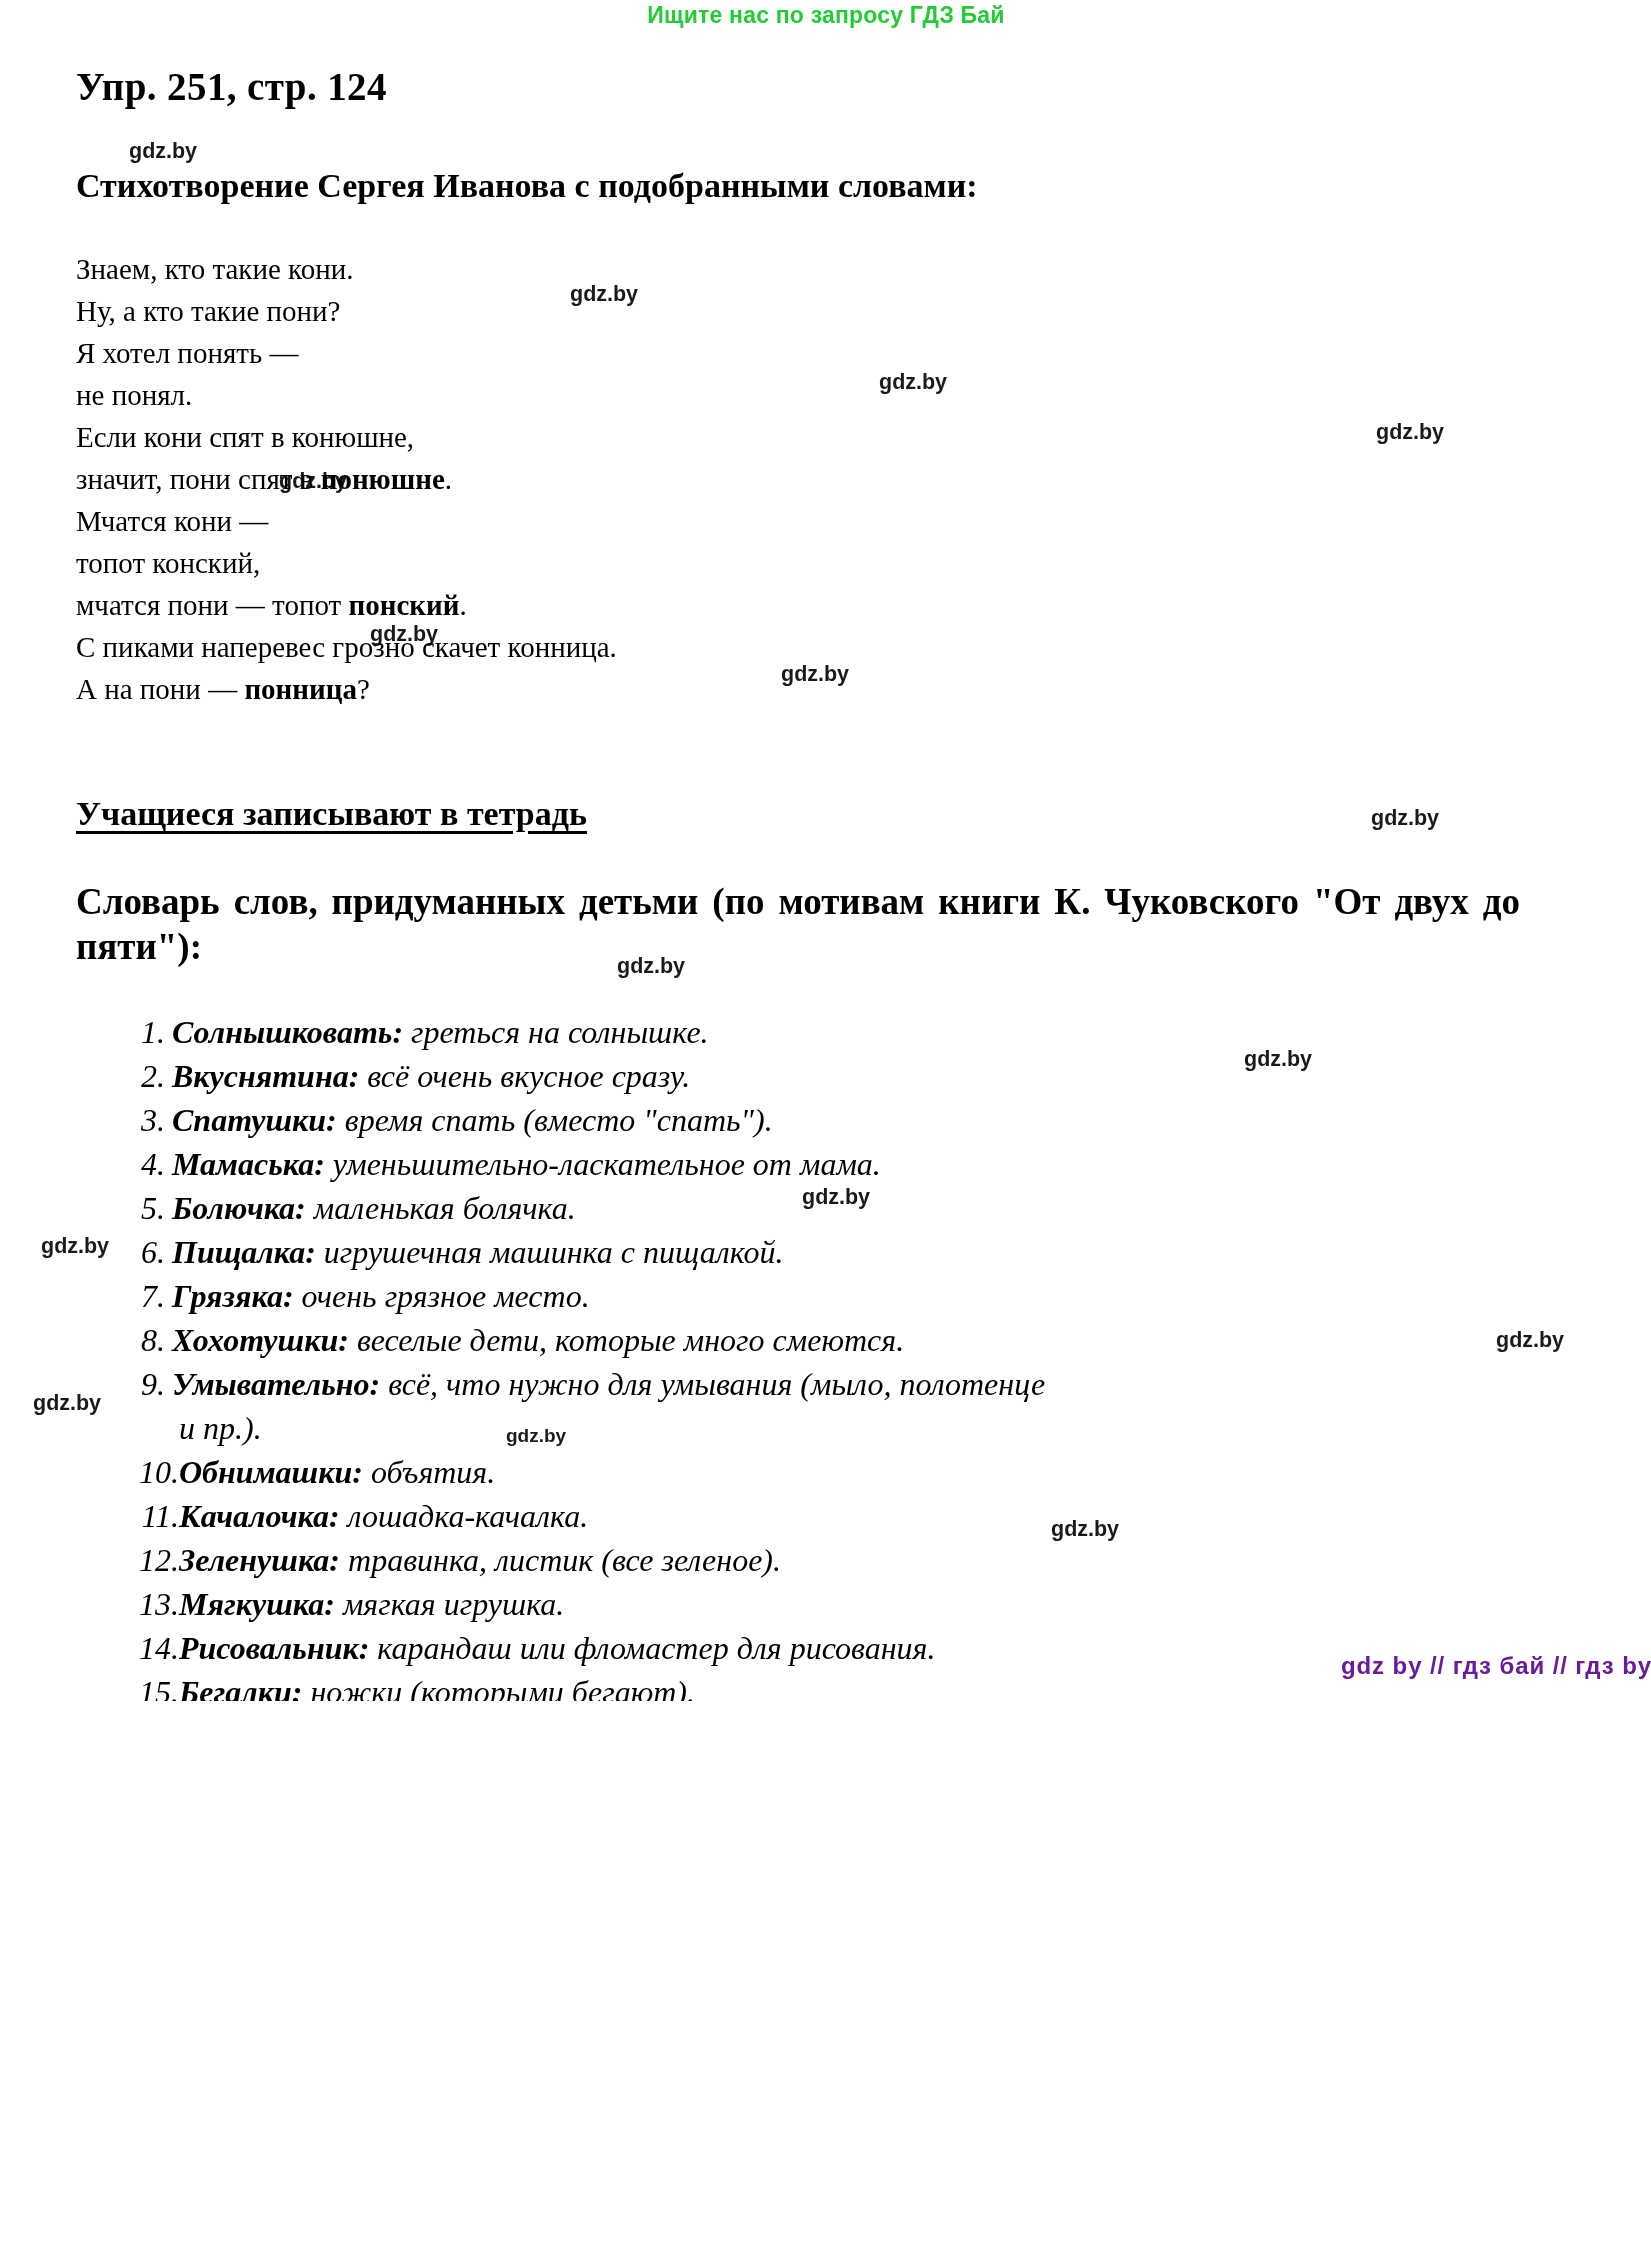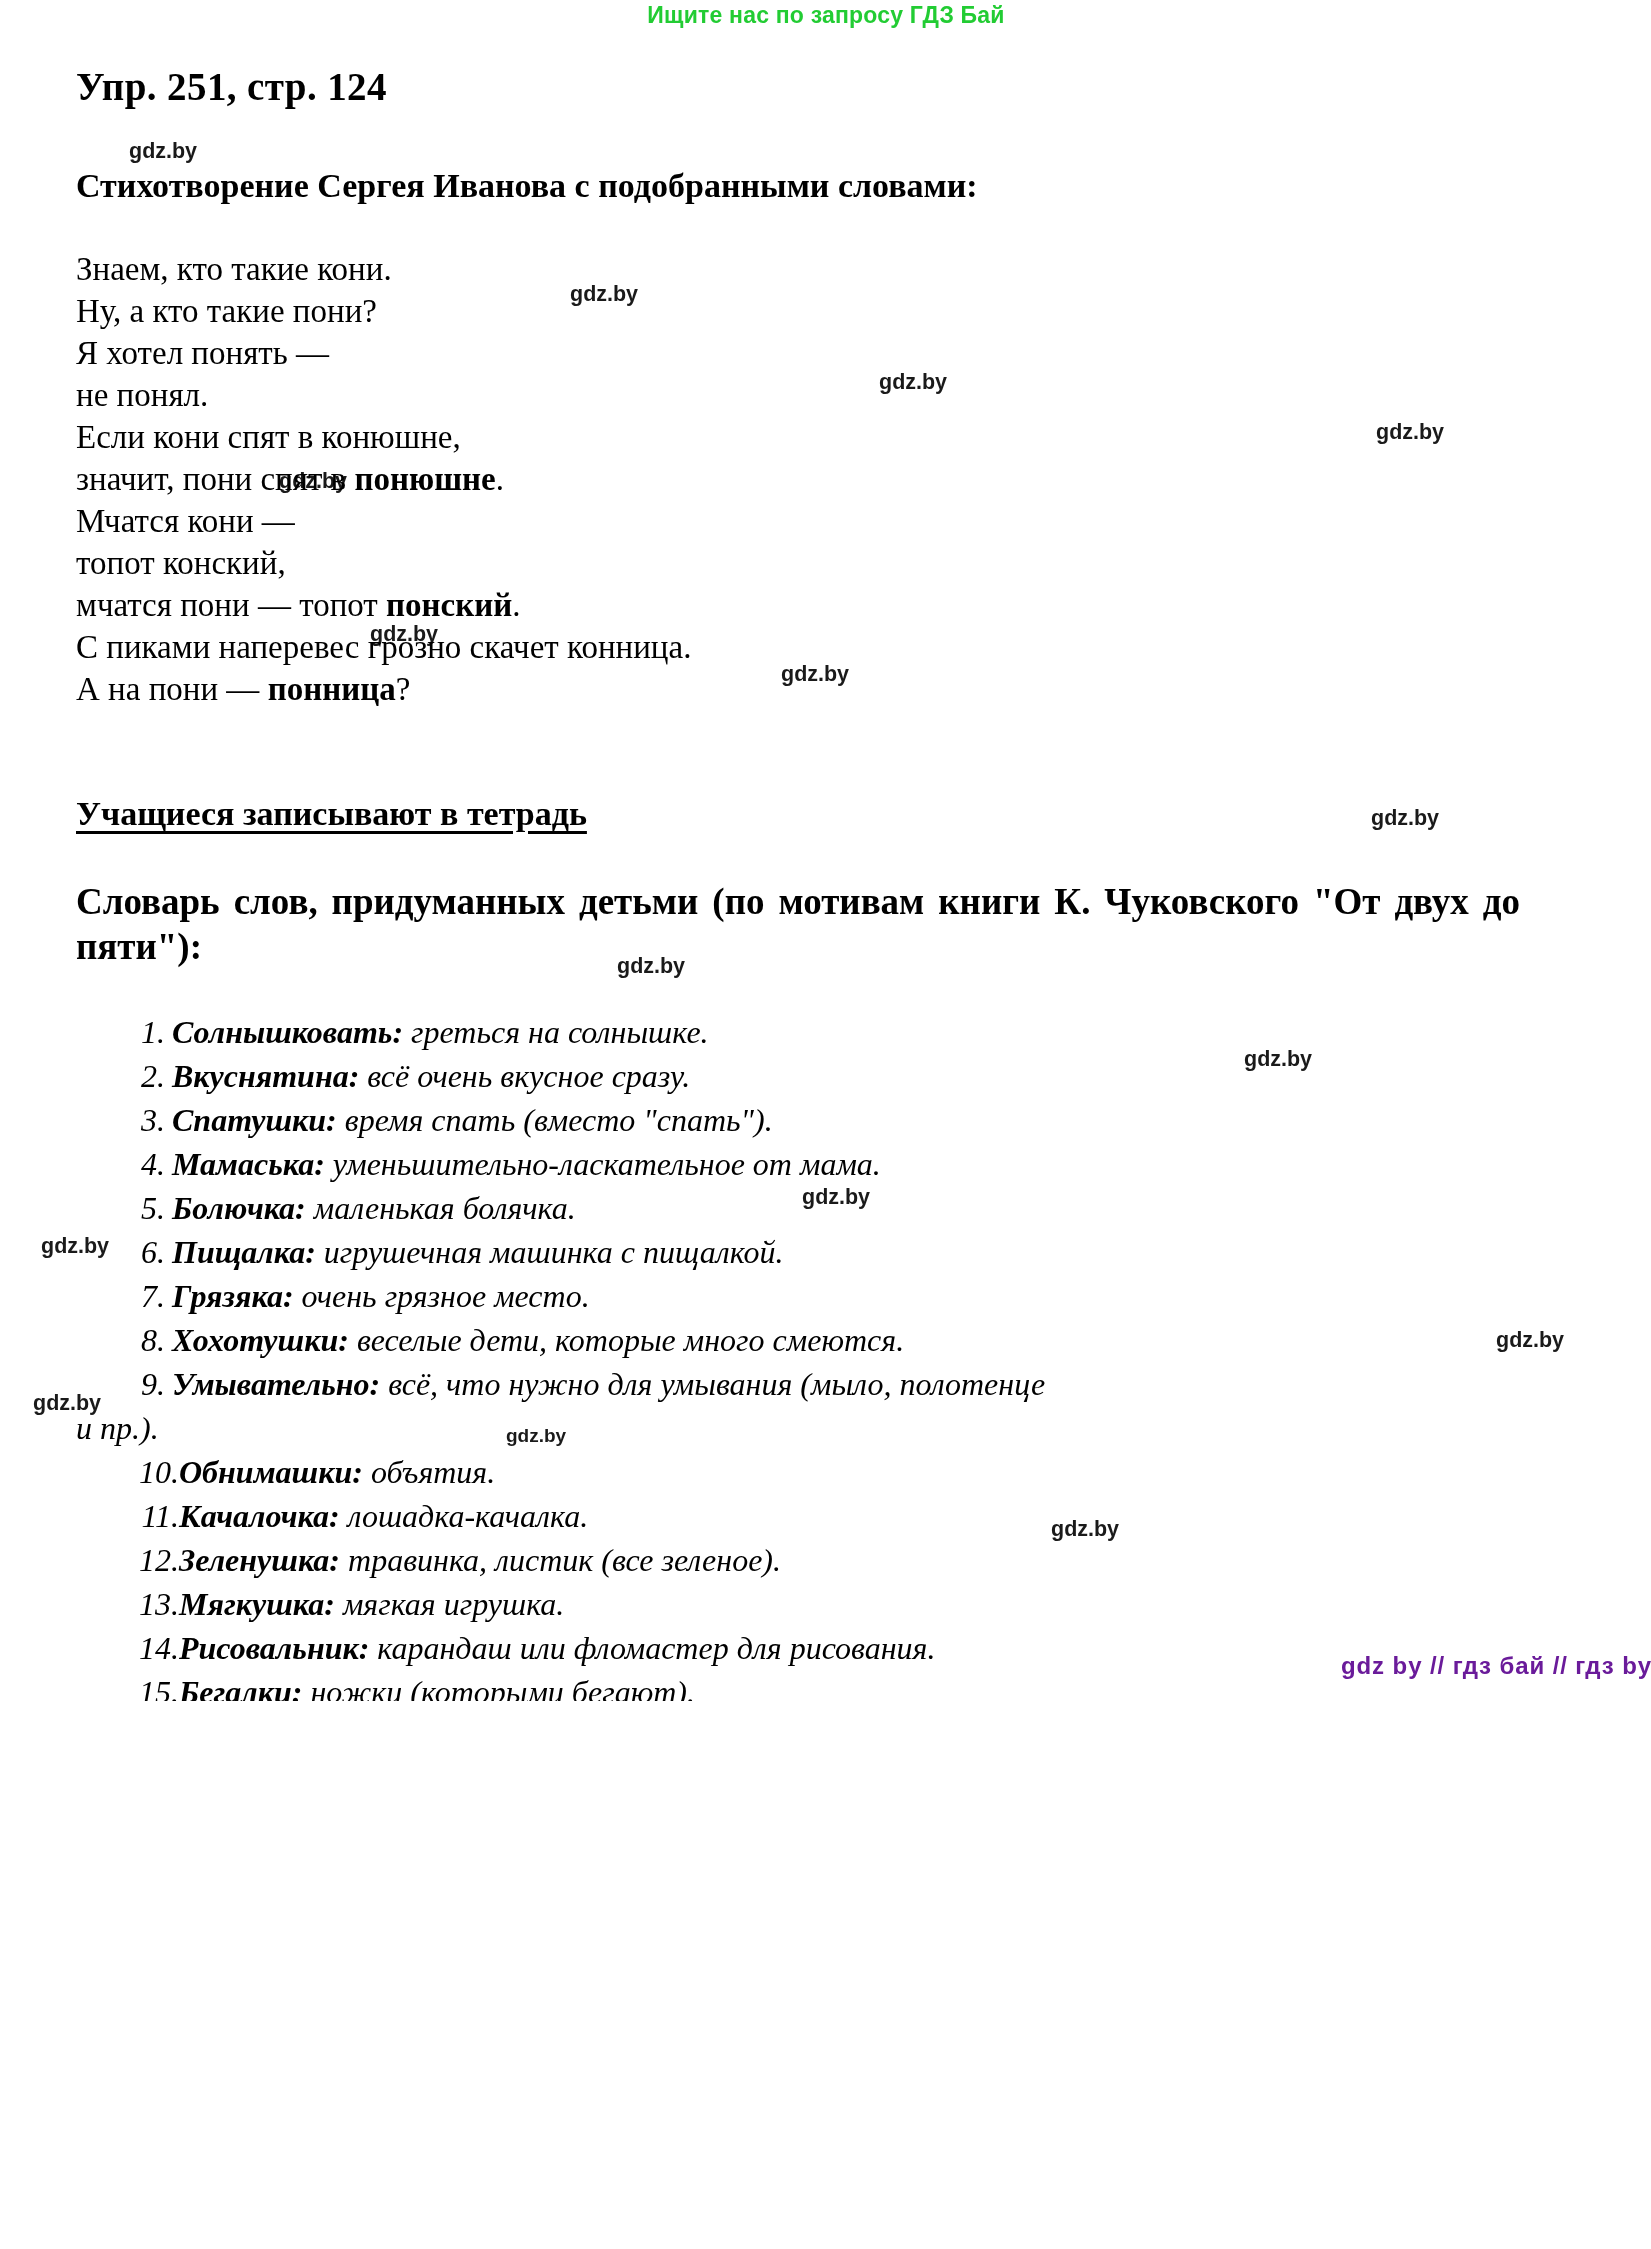--- a/index.html
+++ b/index.html
@@ -64,21 +64,21 @@
     margin-top: 63px;
     font-size: 34px;
     font-weight: 700;
     line-height: 1.0;
   }
 
   .poem {
     margin-top: 45px;
   }
   .poem-line {
-    font-size: 33px;
+    font-size: 29px;
     font-weight: 400;
     line-height: 42px;
     white-space: pre-wrap;
   }
   .poem-line b { font-weight: 700; }
 
   .notebook-heading {
     margin-top: 86px;
     font-size: 34px;
     font-weight: 700;
@@ -132,21 +132,20 @@
   }
   .dict-def {
     font-weight: 400;
     font-style: italic;
   }
   .dict-cont {
     display: flex;
     font-size: 32px;
     line-height: 44px;
     font-style: italic;
-    flex-direction: column;
   }
   .dict-cont .sp { flex: 0 0 auto; width: 103px; }
 
   
   .site-footer {
     position: absolute;
     left: 0;
     bottom: 20.6px;
     width: 100%;
     text-align: right;

